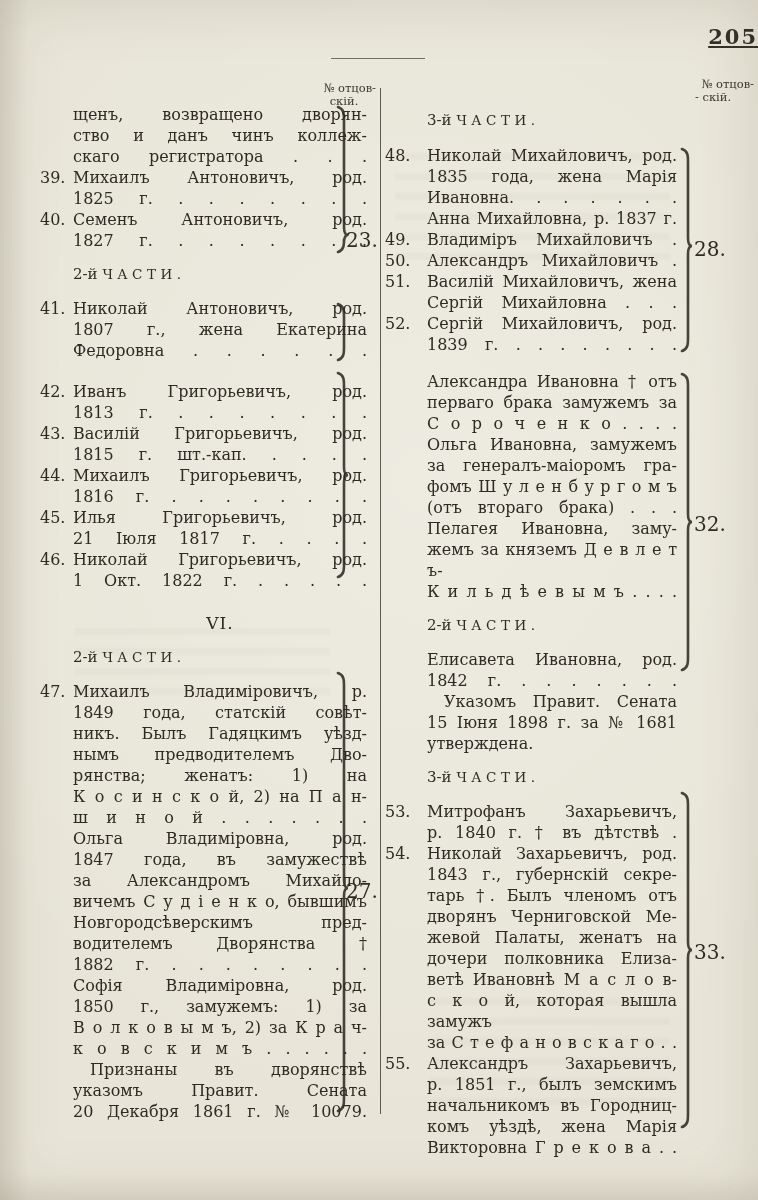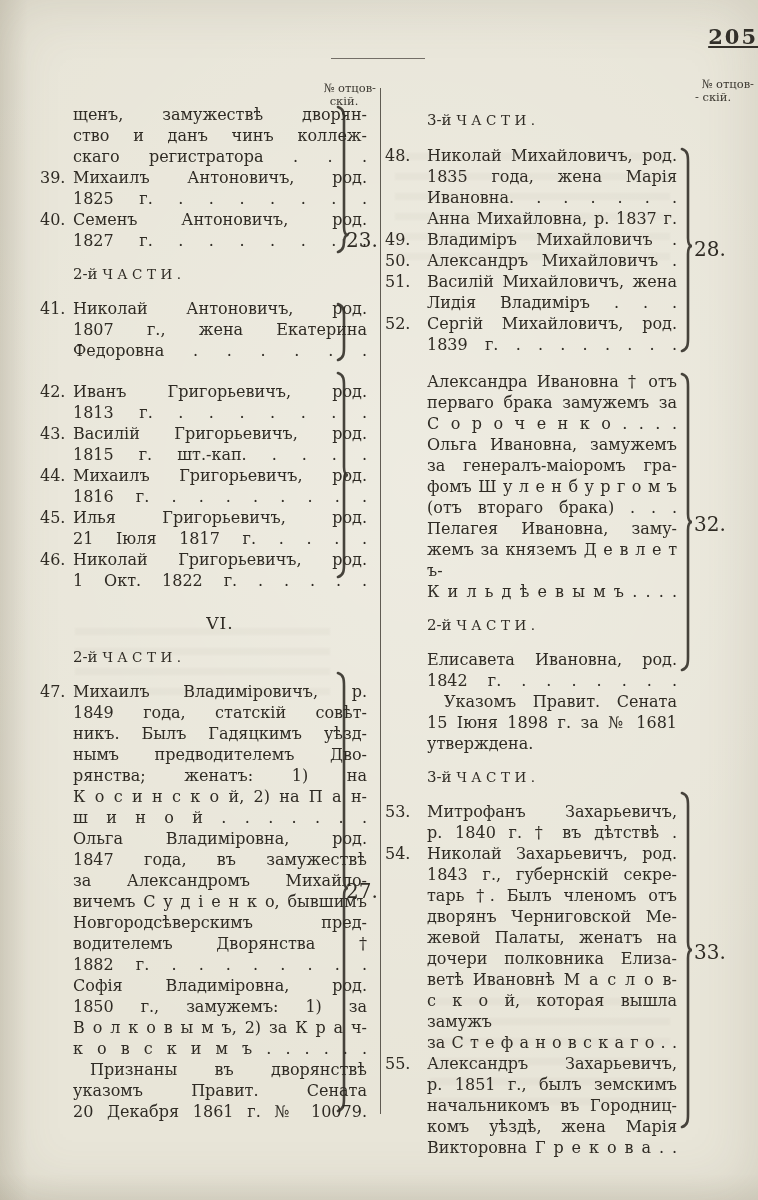--- a/index.html
+++ b/index.html
@@ -56,21 +56,21 @@
     <div class="l1">№ отцов-</div>
     <div class="l2">скій.</div>
   </div>
   <div class="colhead" style="left:672px;top:78px;width:82px;">
     <div class="l1">№ отцов-</div>
     <div class="l2">- скій.</div>
   </div>
 
   <div class="col left">
       <div class="blk">
-        <div class="line">щенъ, замужествѣ дворян-</div>
+        <div class="line">щенъ, возвращено дворян-</div>
         <div class="line">ство и данъ чинъ коллеж-</div>
         <div class="line">скаго регистратора . . .</div>
       </div>
       <div class="blk">
         <span class="enum">39.</span>
         <div class="line">Михаилъ Антоновичъ, род.</div>
         <div class="line">1825 г. . . . . . . .</div>
       </div>
       <div class="blk">
         <span class="enum">40.</span>
@@ -155,21 +155,21 @@
         <span class="enum">49.</span>
         <div class="line">Владиміръ Михайловичъ .</div>
       </div>
       <div class="blk">
         <span class="enum">50.</span>
         <div class="line">Александръ Михайловичъ .</div>
       </div>
       <div class="blk">
         <span class="enum">51.</span>
         <div class="line">Василій Михайловичъ, жена</div>
-        <div class="line">Лидія Владиміръ . . .</div>
+        <div class="line">Сергій Михайловна . . .</div>
       </div>
       <div class="blk">
         <span class="enum">52.</span>
         <div class="line">Сергій Михайловичъ, род.</div>
         <div class="line">1839 г. . . . . . . . .</div>
       </div>
       <div class="blk gap16">
         <div class="line">Александра Ивановна † отъ</div>
         <div class="line">перваго брака замужемъ за</div>
         <div class="line">С о р о ч е н к о . . . .</div>

